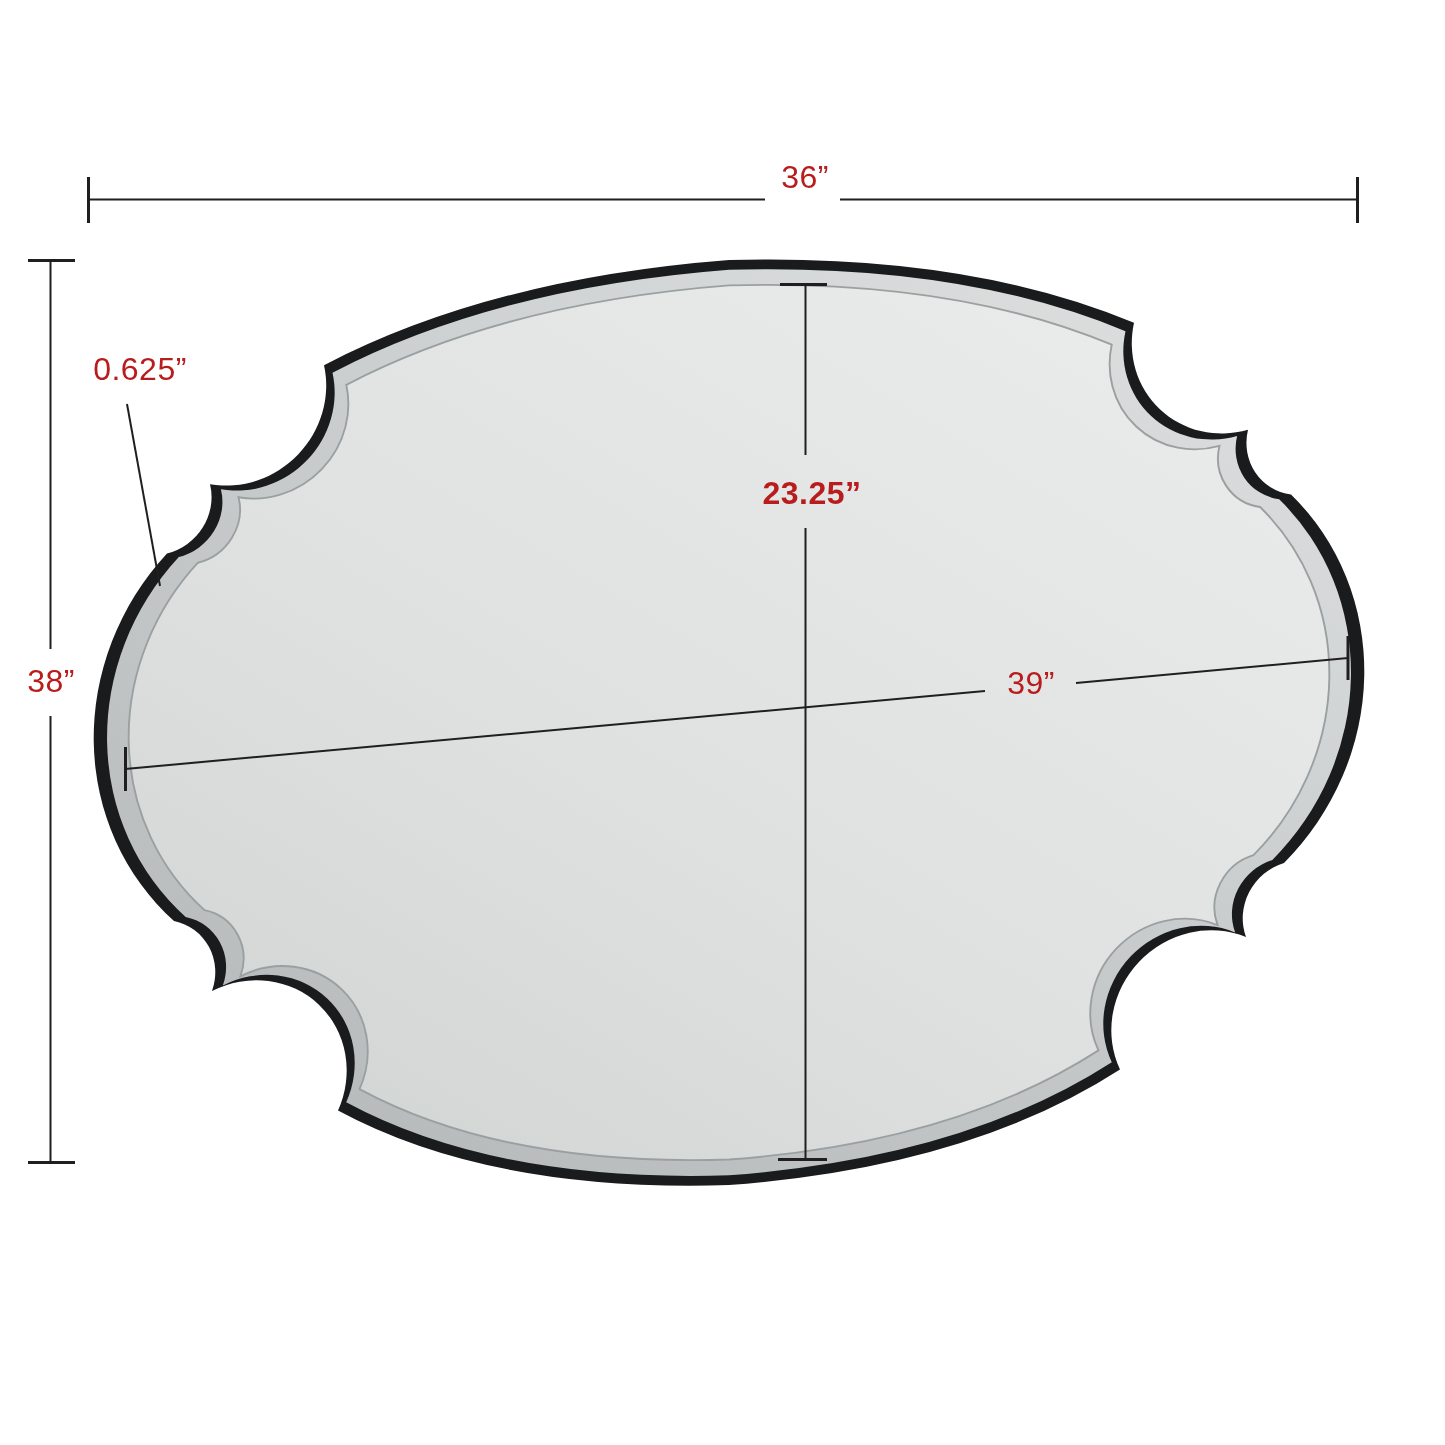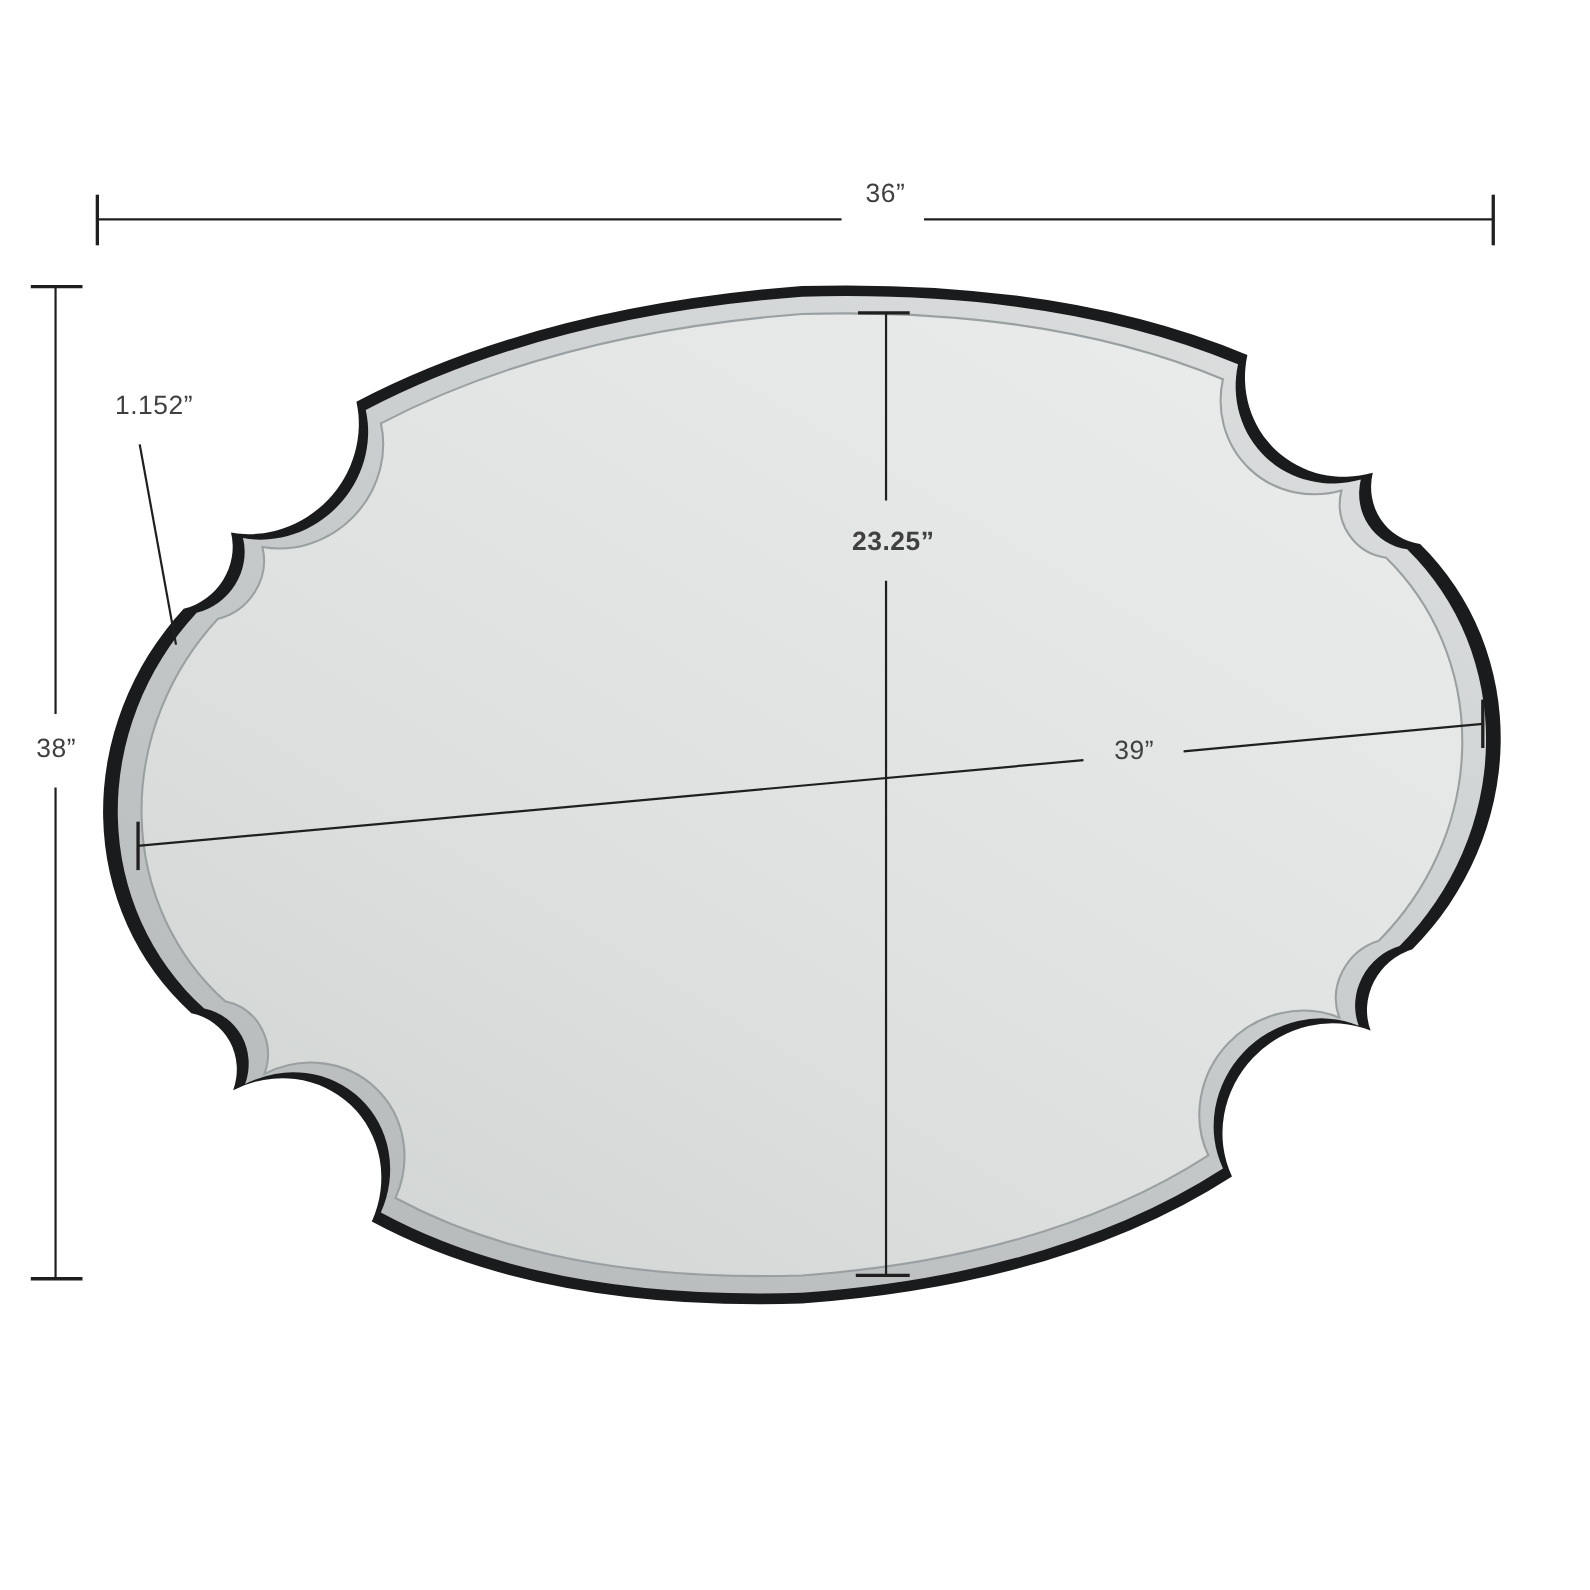--- a/index.html
+++ b/index.html
@@ -22,23 +22,23 @@
   }
   .dims-svg {
     position: absolute;
     left: 0; top: 0;
     width: 1445px;
     height: 1445px;
   }
   .dim-label {
     position: absolute;
     transform: translate(-50%, -50%);
-    font-size: 24px;
+    font-size: 32px;
     letter-spacing: 0.5px;
-    color: #404040;
+    color: #b91c1c;
     white-space: nowrap;
     line-height: 1;
   }
 </style>
 </head>
 <body>
 
 <div class="stage">
 
   <svg class="mirror-svg" viewBox="0 0 1282 941" aria-hidden="true">
@@ -135,19 +135,19 @@
       <line x1="1348" y1="636" x2="1348" y2="680" stroke-width="3"></line>
       <line x1="125" y1="769" x2="985" y2="691"></line>
       <line x1="1076" y1="683" x2="1348" y2="658"></line>
     </g>
   </svg>
 
   <div class="dim-label" style="left:805px; top:177px;">36”</div>
 
   <div class="dim-label" style="left:51px; top:681px;">38”</div>
 
-  <div class="dim-label" style="left:140px; top:369px;">1.152”</div>
+  <div class="dim-label" style="left:140px; top:369px;">0.625”</div>
 
   <div class="dim-label" style="left:812px; top:493px;font-weight:bold;">23.25”</div>
 
   <div class="dim-label" style="left:1031px; top:683px;">39”</div>
 
 </div>
 
 </body></html>

